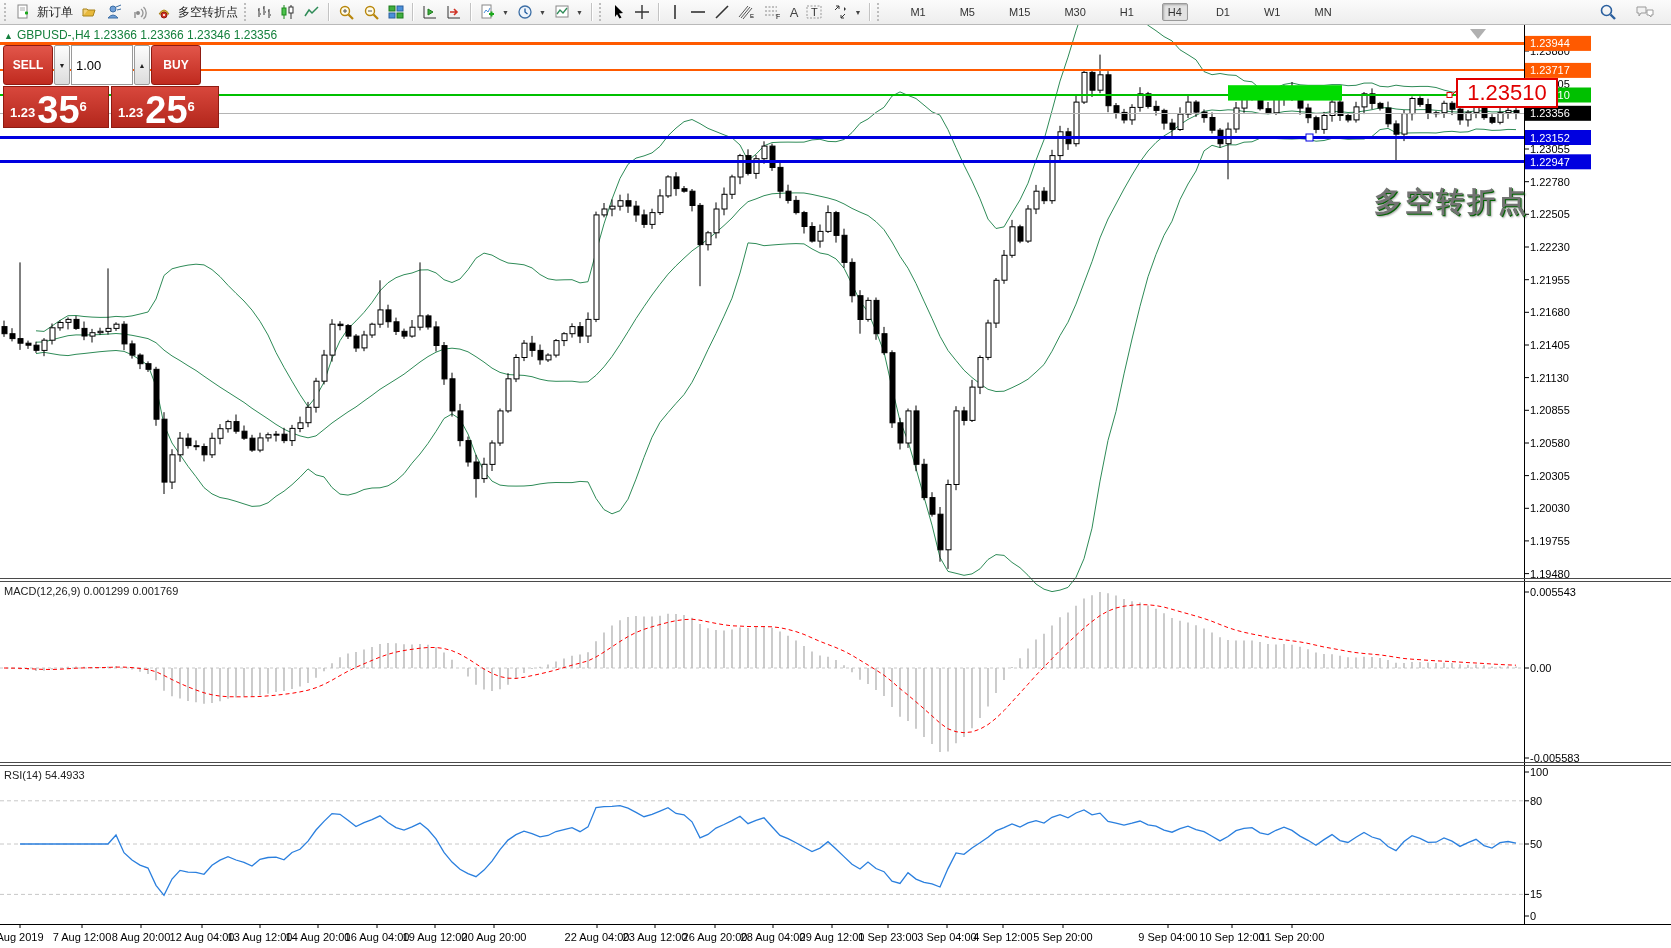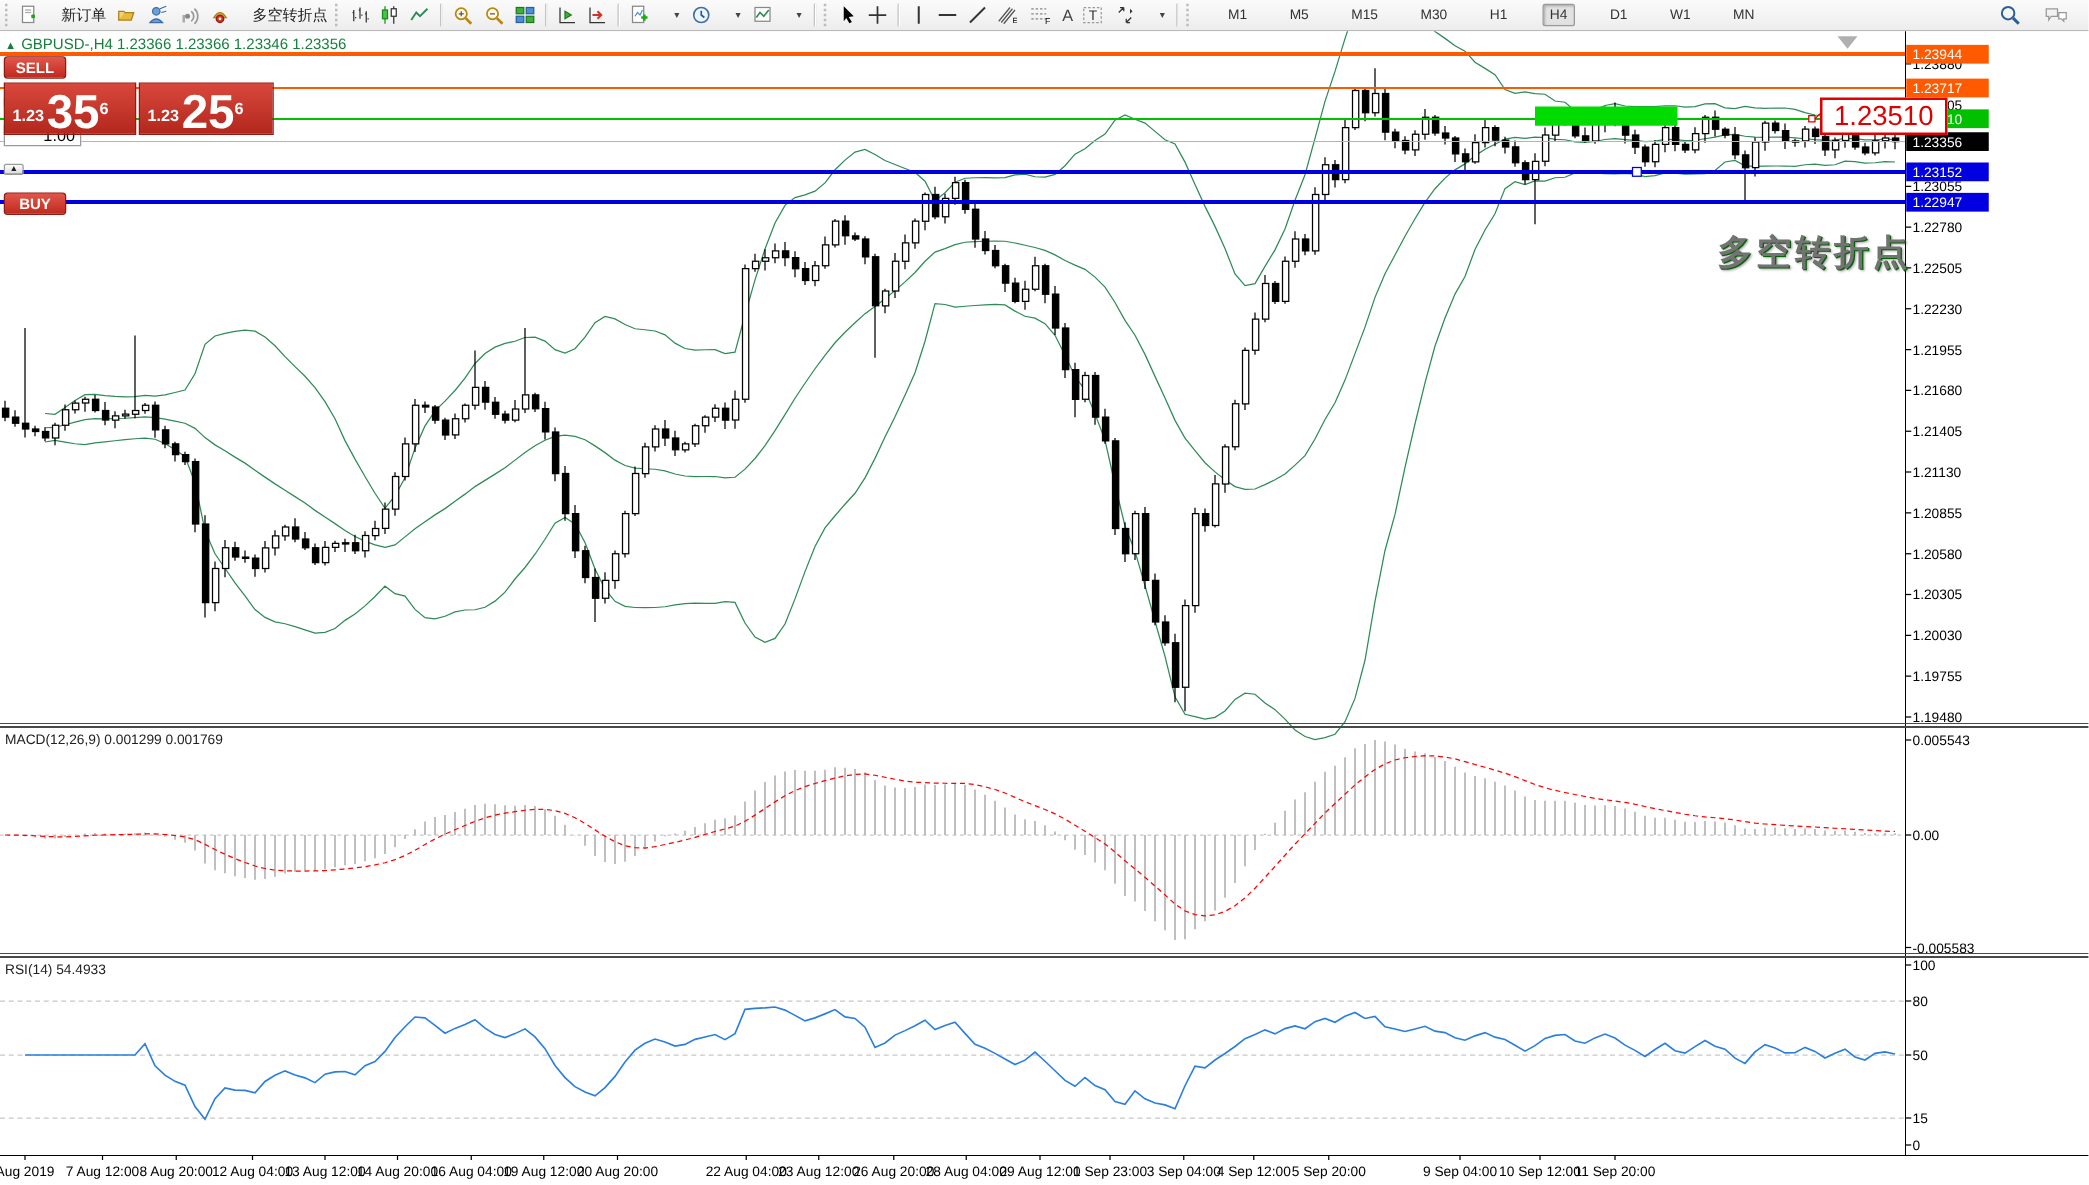--- a/index.html
+++ b/index.html
@@ -1,42 +1,42 @@
 <!DOCTYPE html>
 <html><head>
 <meta charset="utf-8">
 <style>
   html,body{margin:0;padding:0;background:#fff;}
   body{font-family:"Liberation Sans","DejaVu Sans",sans-serif;}
   .app{position:relative;width:1671px;height:948px;background:#fff;overflow:hidden;}
   
   .toolbar{position:absolute;left:0;top:0;width:1671px;height:25px;background:linear-gradient(#fbfbfb,#ededed);
     border-bottom:1px solid #b9b9b9;display:flex;align-items:center;padding:0 2px;box-sizing:border-box;}
-  .tbtn{display:inline-flex;align-items:center;gap:17px;height:21px;padding:0 3px;border:1px solid transparent;
+  .tbtn{display:inline-flex;align-items:center;gap:5px;height:21px;padding:0 3px;border:1px solid transparent;
     border-radius:2px;font-size:12px;color:#222;cursor:default;white-space:nowrap;}
   .tbtn svg{display:block;}
   .tsep{width:1px;height:18px;background:#c3c3c3;border-right:1px solid #fff;margin:0 4px;}
   .tgrip{width:4px;height:18px;margin:0 2px;border-left:2px dotted #bdbdbd;}
   .caret{font-size:7px;color:#444;margin-left:1px;}
   .tf{font-size:11px;color:#333;padding:2px 5px;border:1px solid transparent;border-radius:2px;margin-left:19px;}
   .tf.active{background:#e2e2e2;border:1px solid #9a9a9a;box-shadow:inset 1px 1px 2px rgba(0,0,0,.25);}
   .toolbar-right{margin-left:auto;display:flex;align-items:center;gap:10px;padding-right:10px;}
   
   .chart-root{position:absolute;left:0;top:25px;width:1671px;height:923px;background:#fff;}
   #chartSvg{position:absolute;left:0;top:0;}
   .quote-line{position:absolute;left:4px;top:3px;font-size:12px;color:#15803d;letter-spacing:0;}
   .quote-line .tri{font-size:9px;margin-right:4px;}
   
   .trade-panel{position:absolute;left:3px;top:20px;width:216px;}
-  .tp-row1{display:flex;height:20px;gap:14px;flex-direction:column;}
+  .tp-row1{display:flex;height:40px;gap:1px;}
   .tp-sell,.tp-buy{width:50px;background:linear-gradient(#e2564a,#c02a1f);color:#fff;border:1px solid #8f1b12;
      border-radius:3px;font-size:12px;font-weight:bold;font-family:inherit;}
   .tp-step{width:16px;background:linear-gradient(#fdfdfd,#dcdcdc);border:1px solid #9a9a9a;border-radius:2px;
      font-size:7px;color:#222;padding:0;}
-  .tp-vol{width:52px;border:1px solid #9a9a9a;text-align:right;font-size:13px;padding:0 4px;font-family:inherit;}
+  .tp-vol{width:52px;border:1px solid #9a9a9a;text-align:left;font-size:13px;padding:0 4px;font-family:inherit;}
   .tp-row2{display:flex;gap:2px;margin-top:1px;}
   .tp-price{height:37px;background:linear-gradient(#d8473c,#b3271c);border:1px solid #8f1b12;color:#fff;
      display:flex;align-items:flex-end;justify-content:flex-start;padding:0 6px 3px 6px;}
   .tp-price.sell{width:93px;}
   .tp-price.buy{width:95px;}
   .tp-price .small{font-size:13px;font-weight:bold;margin-right:2px;line-height:22px;}
   .tp-price .big{font-size:38px;font-weight:bold;line-height:28px;}
   .tp-price sup{font-size:13px;font-weight:bold;line-height:10px;position:relative;top:-12px;}
   
   .price-label-box{position:absolute;left:1456px;top:53px;width:98px;height:26px;border:2px solid #e00000;

